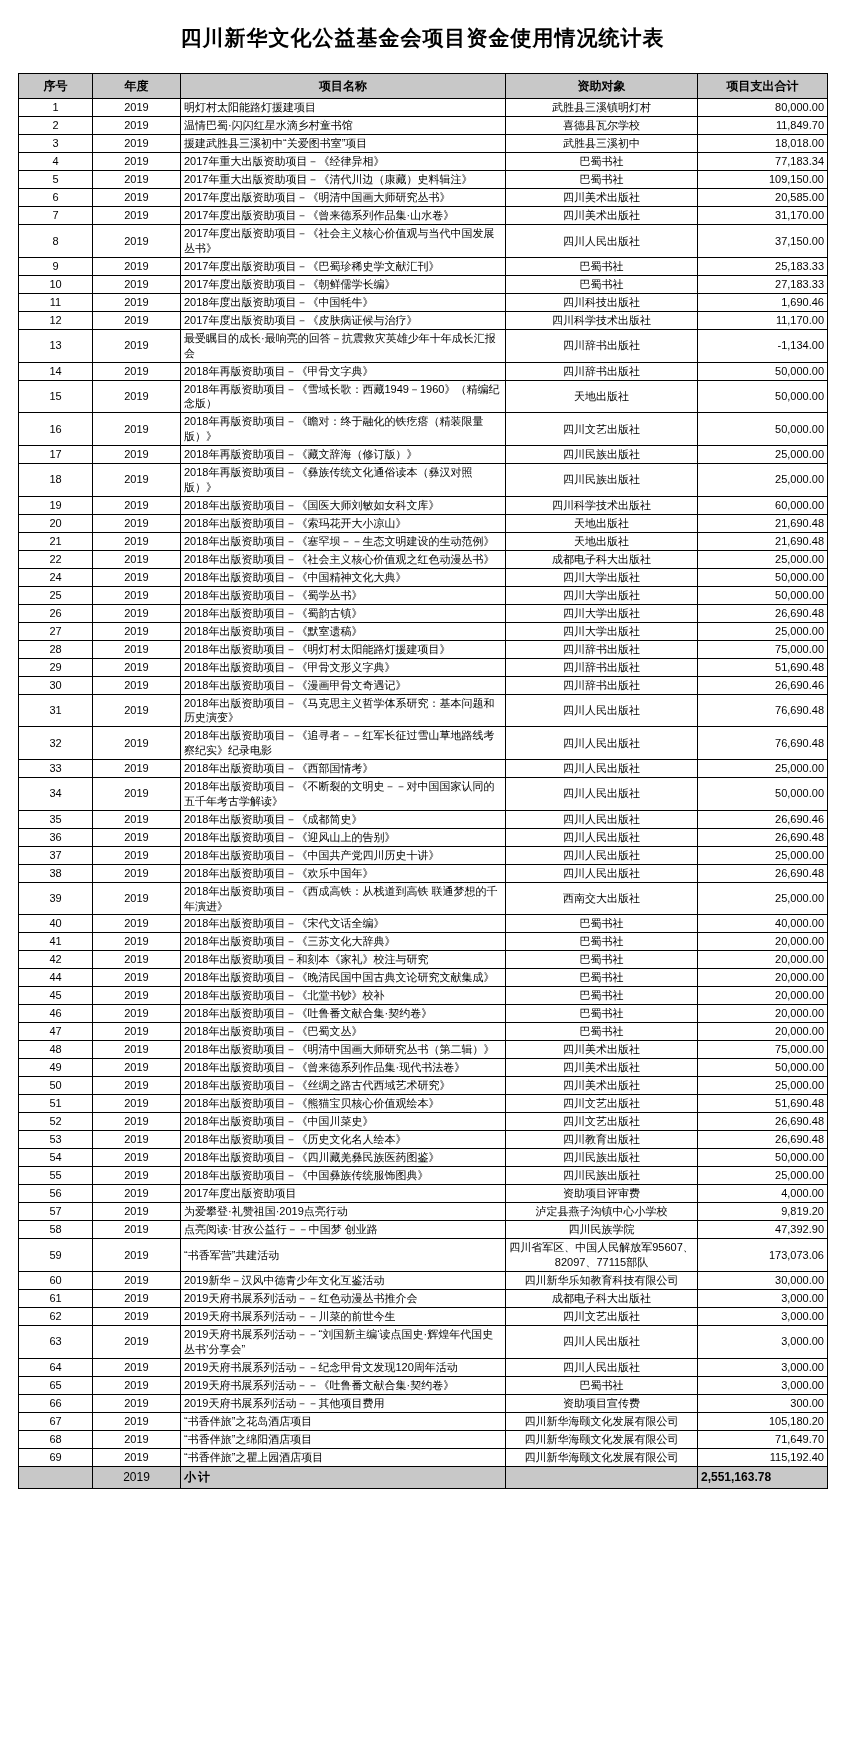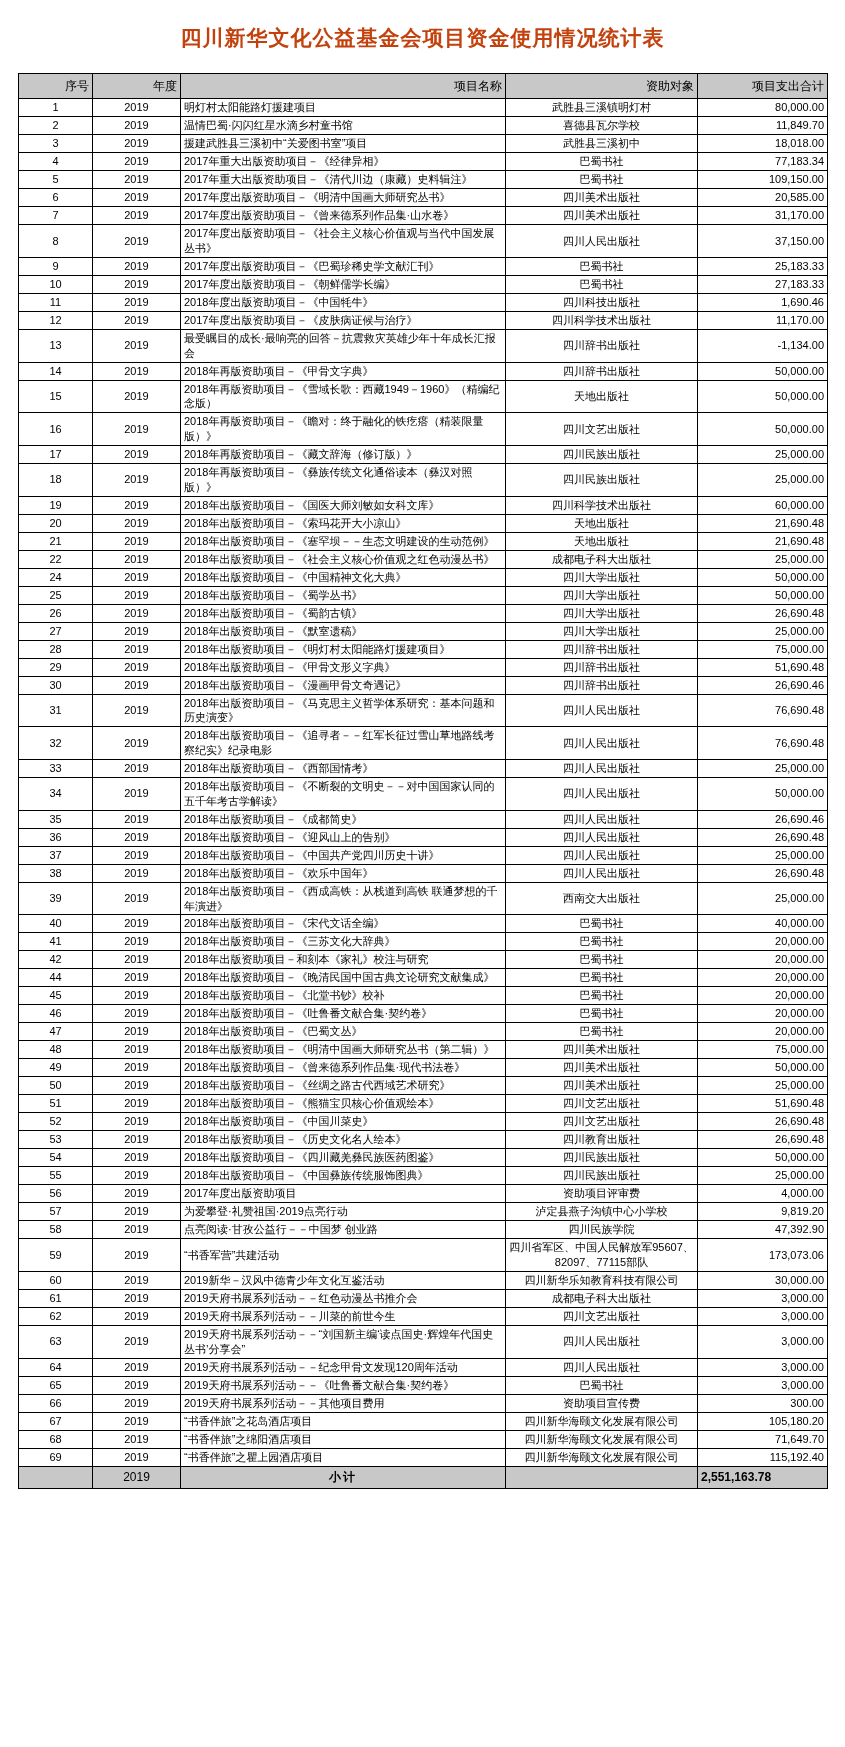--- a/index.html
+++ b/index.html
@@ -21,21 +21,21 @@
   }
   .doc-title {
     text-align: center;
     font-family: "Liberation Serif", "DejaVu Serif", serif;
     font-weight: bold;
     font-size: 21px;
     letter-spacing: 1px;
     padding-top: 26px;
     padding-bottom: 22px;
     line-height: 1.2;
-    color: #c2410c;
+    color: #000000;
   }
   .table-wrap {
     padding: 0 18px 12px 18px;
   }
   table.fund {
     border-collapse: collapse;
     width: 809px;
     table-layout: fixed;
     font-size: 11px;
     line-height: 1.35;
@@ -43,22 +43,22 @@
   table.fund th,
   table.fund td {
     border: 1px solid #000;
     padding: 1px 3px;
     vertical-align: middle;
     font-weight: normal;
     word-break: break-all;
   }
   table.fund thead th {
     background: #c8c8c8;
-    font-weight: normal;
-    text-align: right;
+    font-weight: bold;
+    text-align: center;
     font-size: 12px;
     height: 20px;
     padding: 2px 3px;
   }
   
   col.c-idx    { width: 74px; }
   col.c-year   { width: 88px; }
   col.c-name   { width: 325px; }
   col.c-target { width: 192px; }
   col.c-amount { width: 130px; }
@@ -70,21 +70,21 @@
   td.amount { text-align: right;  font-size: 11px; font-weight: bold; padding-right: 6px; }
 
   tr.data-row td { height: 15px; }
 
   tfoot td {
     background: #c8c8c8;
     font-weight: bold;
     height: 19px;
   }
   tfoot td.year   { text-align: center; font-size: 12px; }
-  tfoot td.name   { text-align: center; font-size: 12px; font-weight: bold; letter-spacing: 2px; }
+  tfoot td.name   { font-size: 12px; font-weight: bold; letter-spacing: 2px; }
   tfoot td.amount { text-align: left;  font-size: 12px; font-weight: bold; padding-right: 6px; }
   tfoot td.idx    { background: #c8c8c8; }
   tfoot td.target { background: #c8c8c8; }
 </style>
 </head>
 <body>
 
 <div class="page">
 
   <div class="doc-title">四川新华文化公益基金会项目资金使用情况统计表</div>

